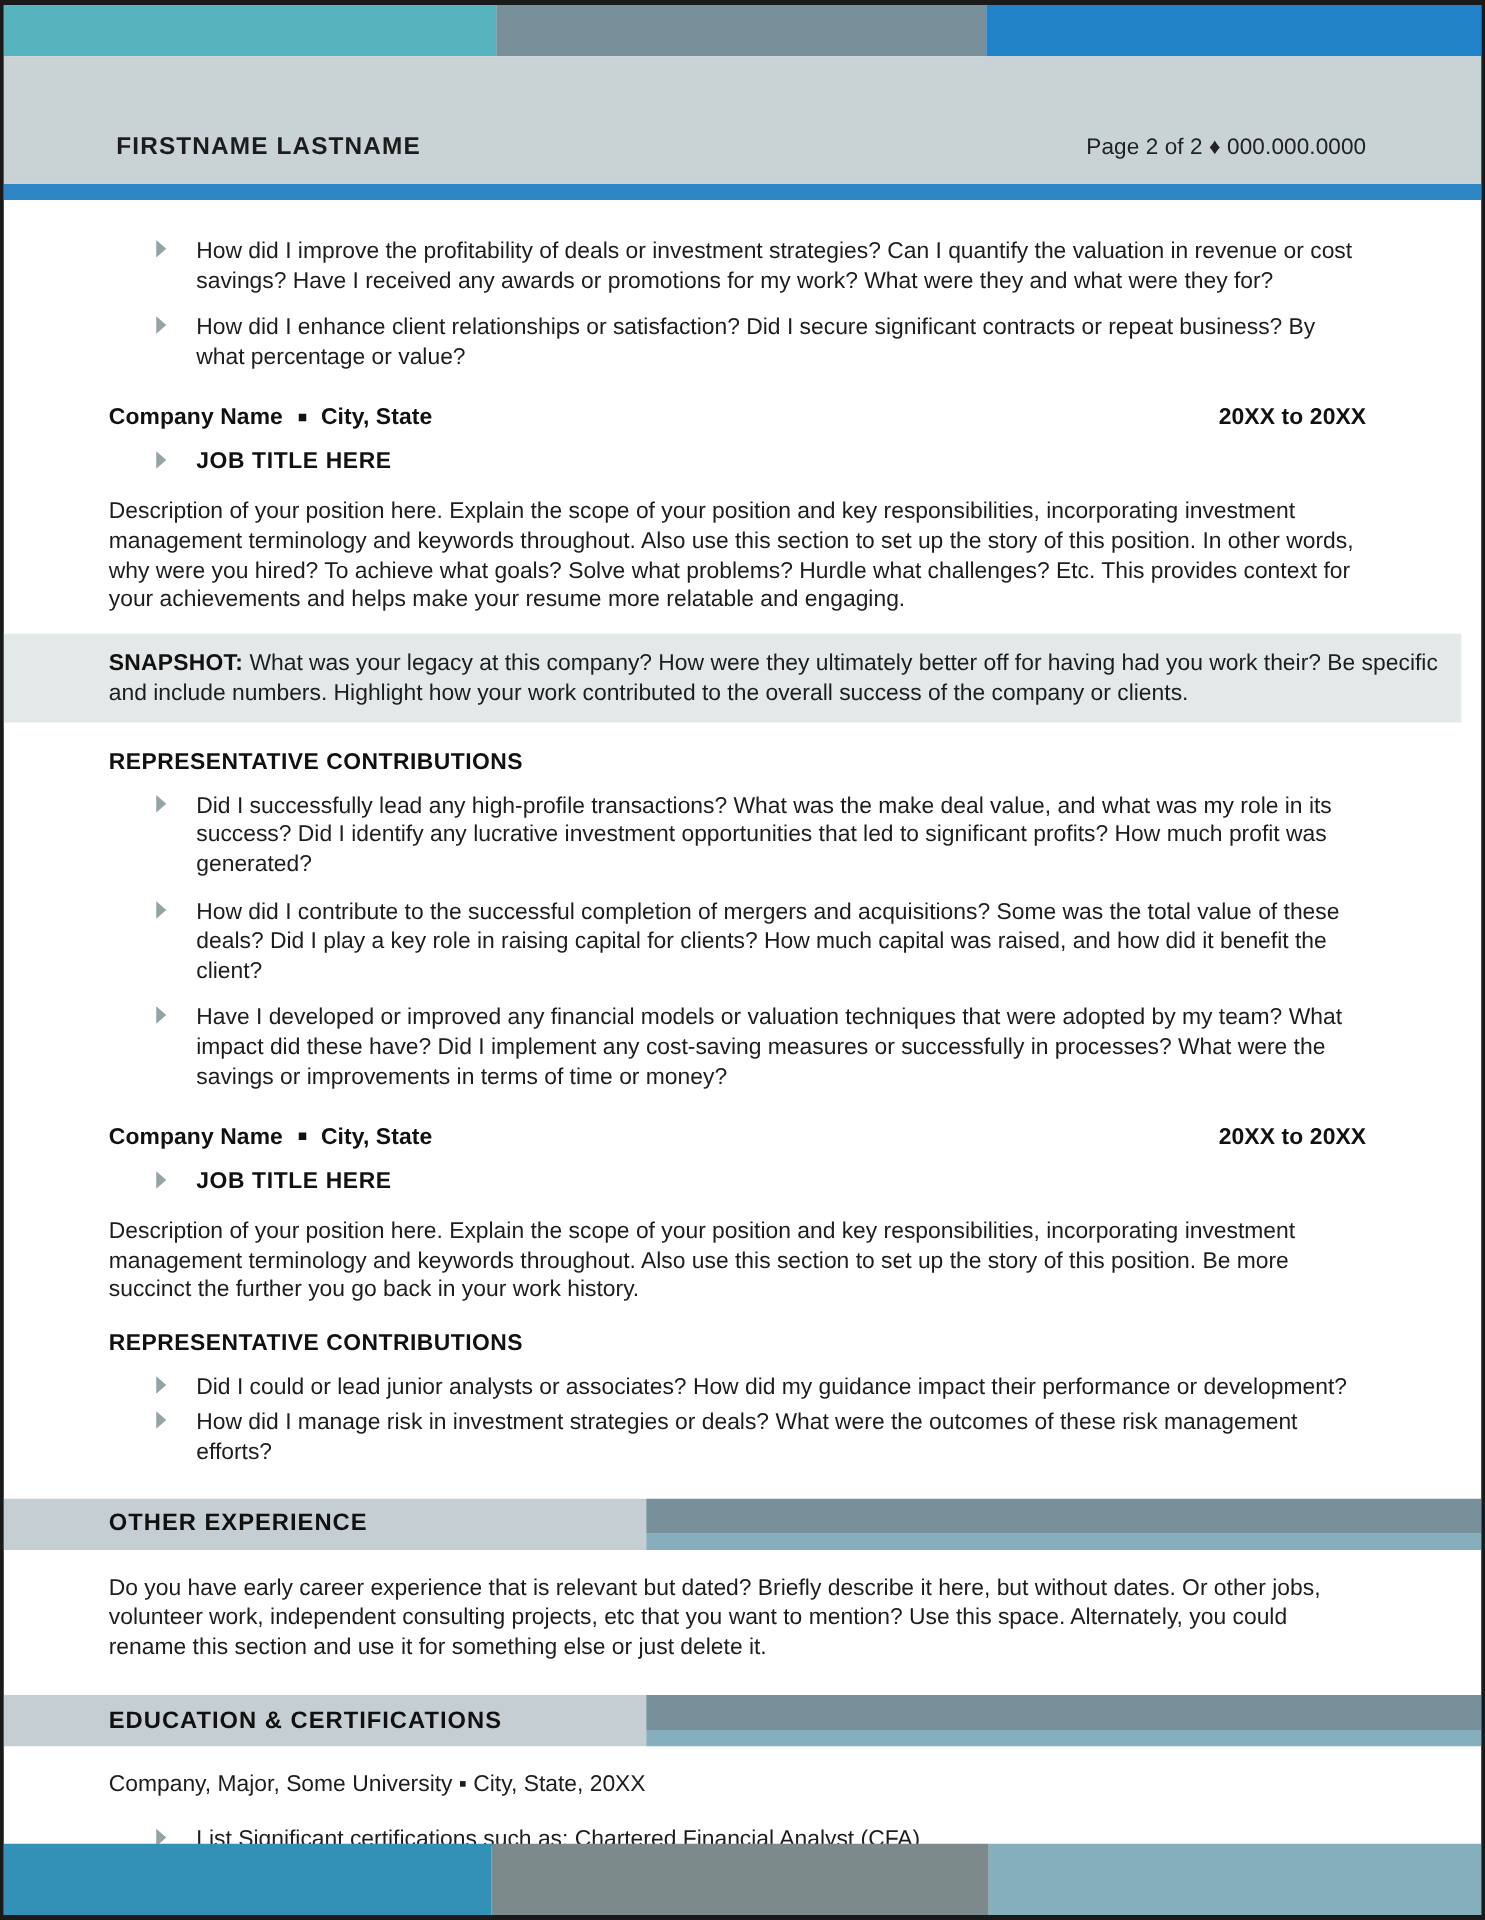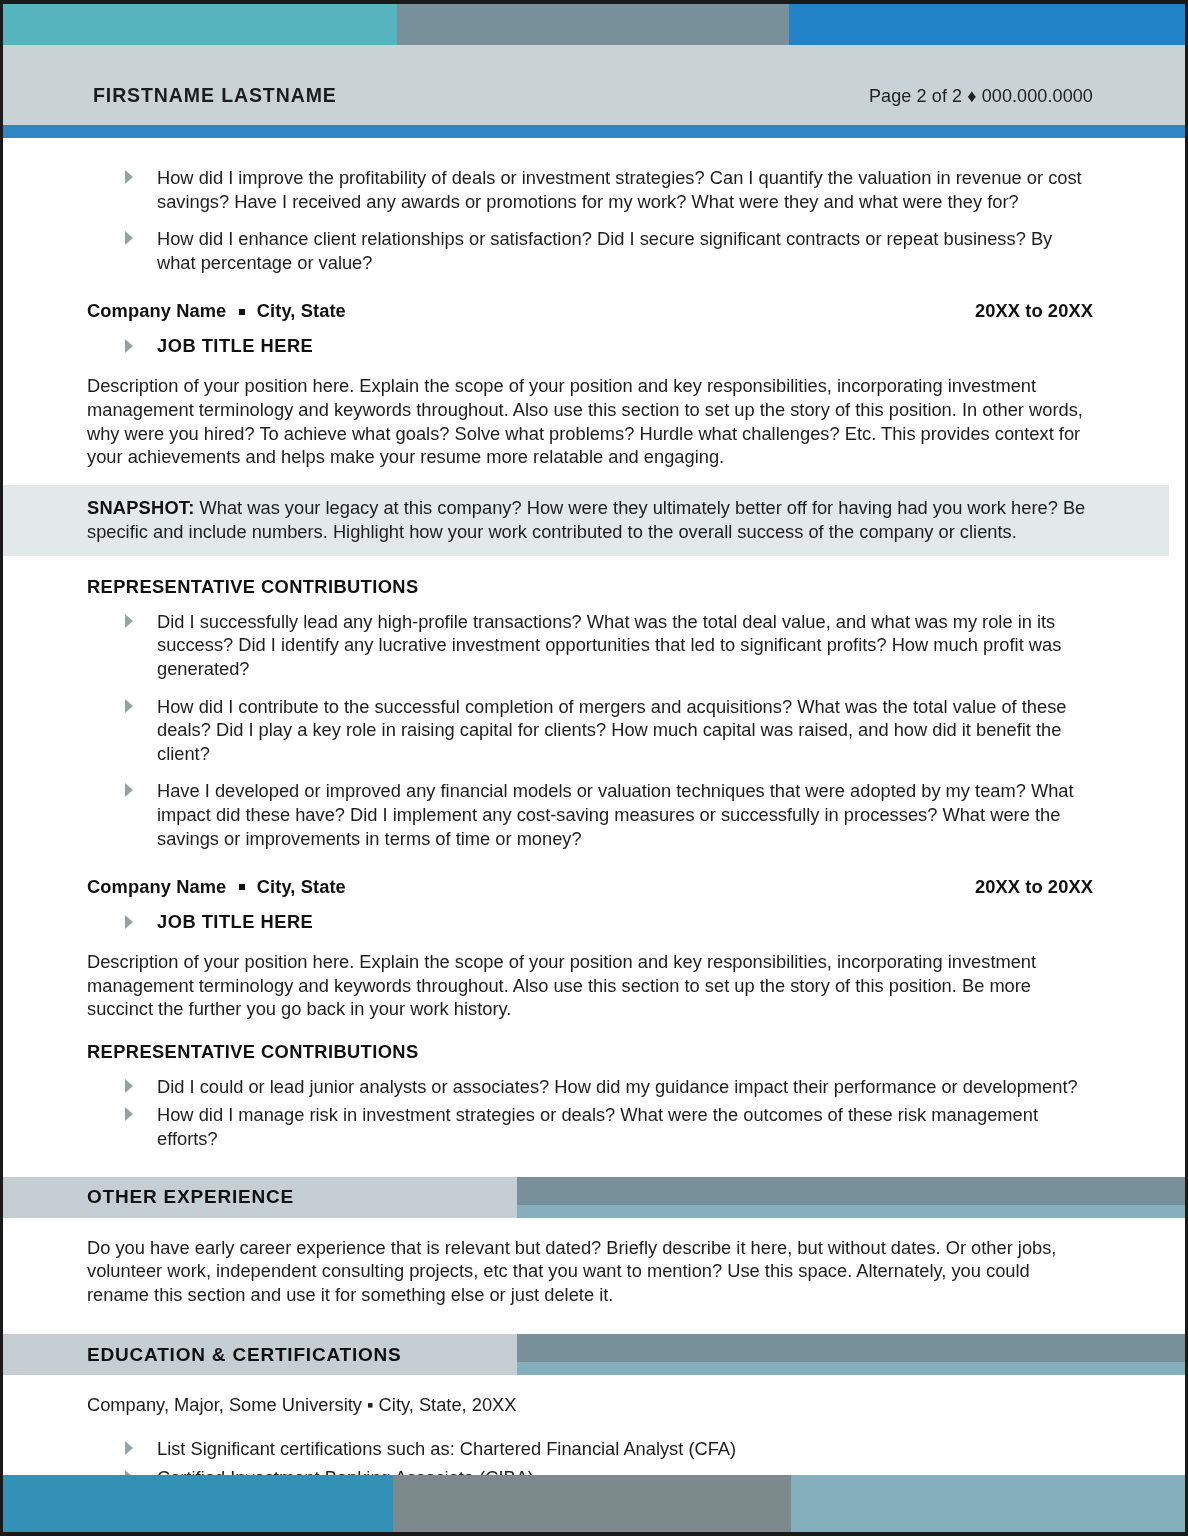--- a/index.html
+++ b/index.html
@@ -34,21 +34,21 @@
     width: 100%;
   }
   .topbar .seg { height: 100%; }
   .topbar .seg-teal { flex: 0 0 394px; }
   .topbar .seg-gray { flex: 0 0 392px; }
   .topbar .seg-blue { flex: 1 1 auto; }
 
   
   .runhead {
     position: relative;
-    height: 80px;
+    height: 102px;
     background: #c9d2d5;
   }
   .runhead-inner {
     position: absolute;
     left: 90px;
     right: 92px;
     bottom: 18px;
     display: flex;
     align-items: baseline;
     justify-content: space-between;
@@ -272,34 +272,34 @@
       <div class="jobtitle-row">
         <span class="tri"></span>
         <span>JOB TITLE HERE</span>
       </div>
 
       <div class="para">Description of your position here. Explain the scope of your position and key responsibilities, incorporating investment management terminology and keywords throughout. Also use this section to set up the story of this position. In other words, why were you hired? To achieve what goals? Solve what problems? Hurdle what challenges? Etc. This provides context for your achievements and helps make your resume more relatable and engaging.</div>
     </div>
 
     <div class="content" style="padding-bottom:0;">
       <div class="snapshot">
-        <b>SNAPSHOT:</b><span> What was your legacy at this company? How were they ultimately better off for having had you work here? Be specific and include numbers. Highlight how your work contributed to the overall success of the company or clients.</span>
+        <b>SNAPSHOT:</b><span> What was your legacy at this company? How were they ultimately better off for having had you work their? Be specific and include numbers. Highlight how your work contributed to the overall success of the company or clients.</span>
       </div>
     </div>
 
     <div class="content">
       <div class="subhead">REPRESENTATIVE CONTRIBUTIONS</div>
       <ul class="blist">
         <li>
           <span class="tri"></span>
-          <span>Did I successfully lead any high-profile transactions? What was the total deal value, and what was my role in its success? Did I identify any lucrative investment opportunities that led to significant profits? How much profit was generated?</span>
-        </li>
-        <li>
-          <span class="tri"></span>
-          <span>How did I contribute to the successful completion of mergers and acquisitions? What was the total value of these deals? Did I play a key role in raising capital for clients? How much capital was raised, and how did it benefit the client?</span>
+          <span>Did I successfully lead any high-profile transactions? What was the make deal value, and what was my role in its success? Did I identify any lucrative investment opportunities that led to significant profits? How much profit was generated?</span>
+        </li>
+        <li>
+          <span class="tri"></span>
+          <span>How did I contribute to the successful completion of mergers and acquisitions? Some was the total value of these deals? Did I play a key role in raising capital for clients? How much capital was raised, and how did it benefit the client?</span>
         </li>
         <li>
           <span class="tri"></span>
           <span>Have I developed or improved any financial models or valuation techniques that were adopted by my team? What impact did these have? Did I implement any cost-saving measures or successfully in processes? What were the savings or improvements in terms of time or money?</span>
         </li>
       </ul>
     </div>
 
     <div class="content" style="margin-top:16px;">
       <div class="company-row">

